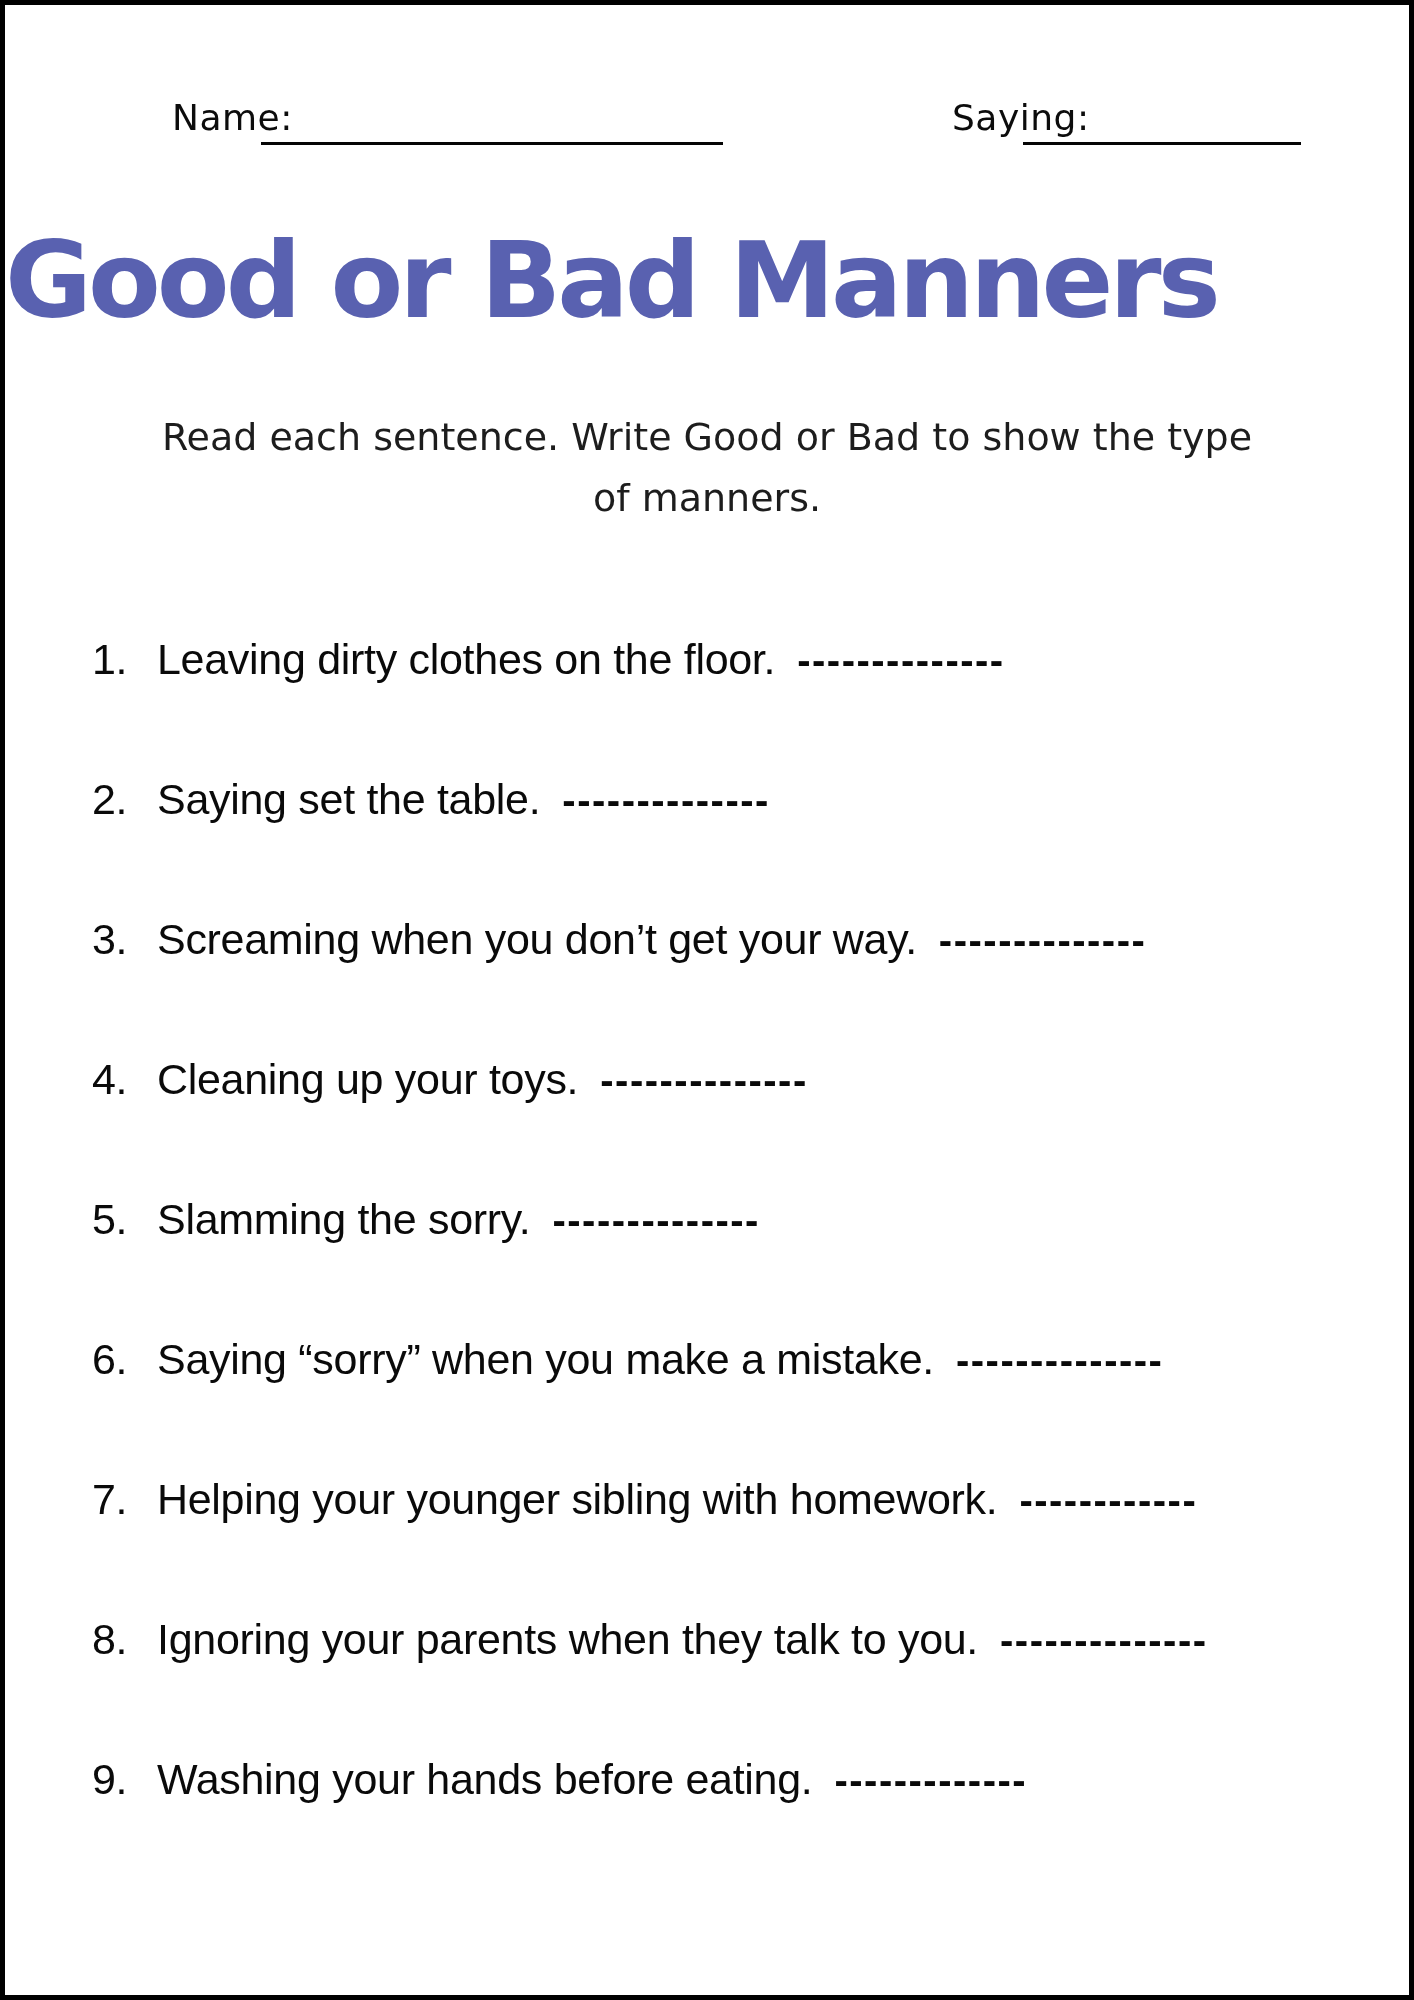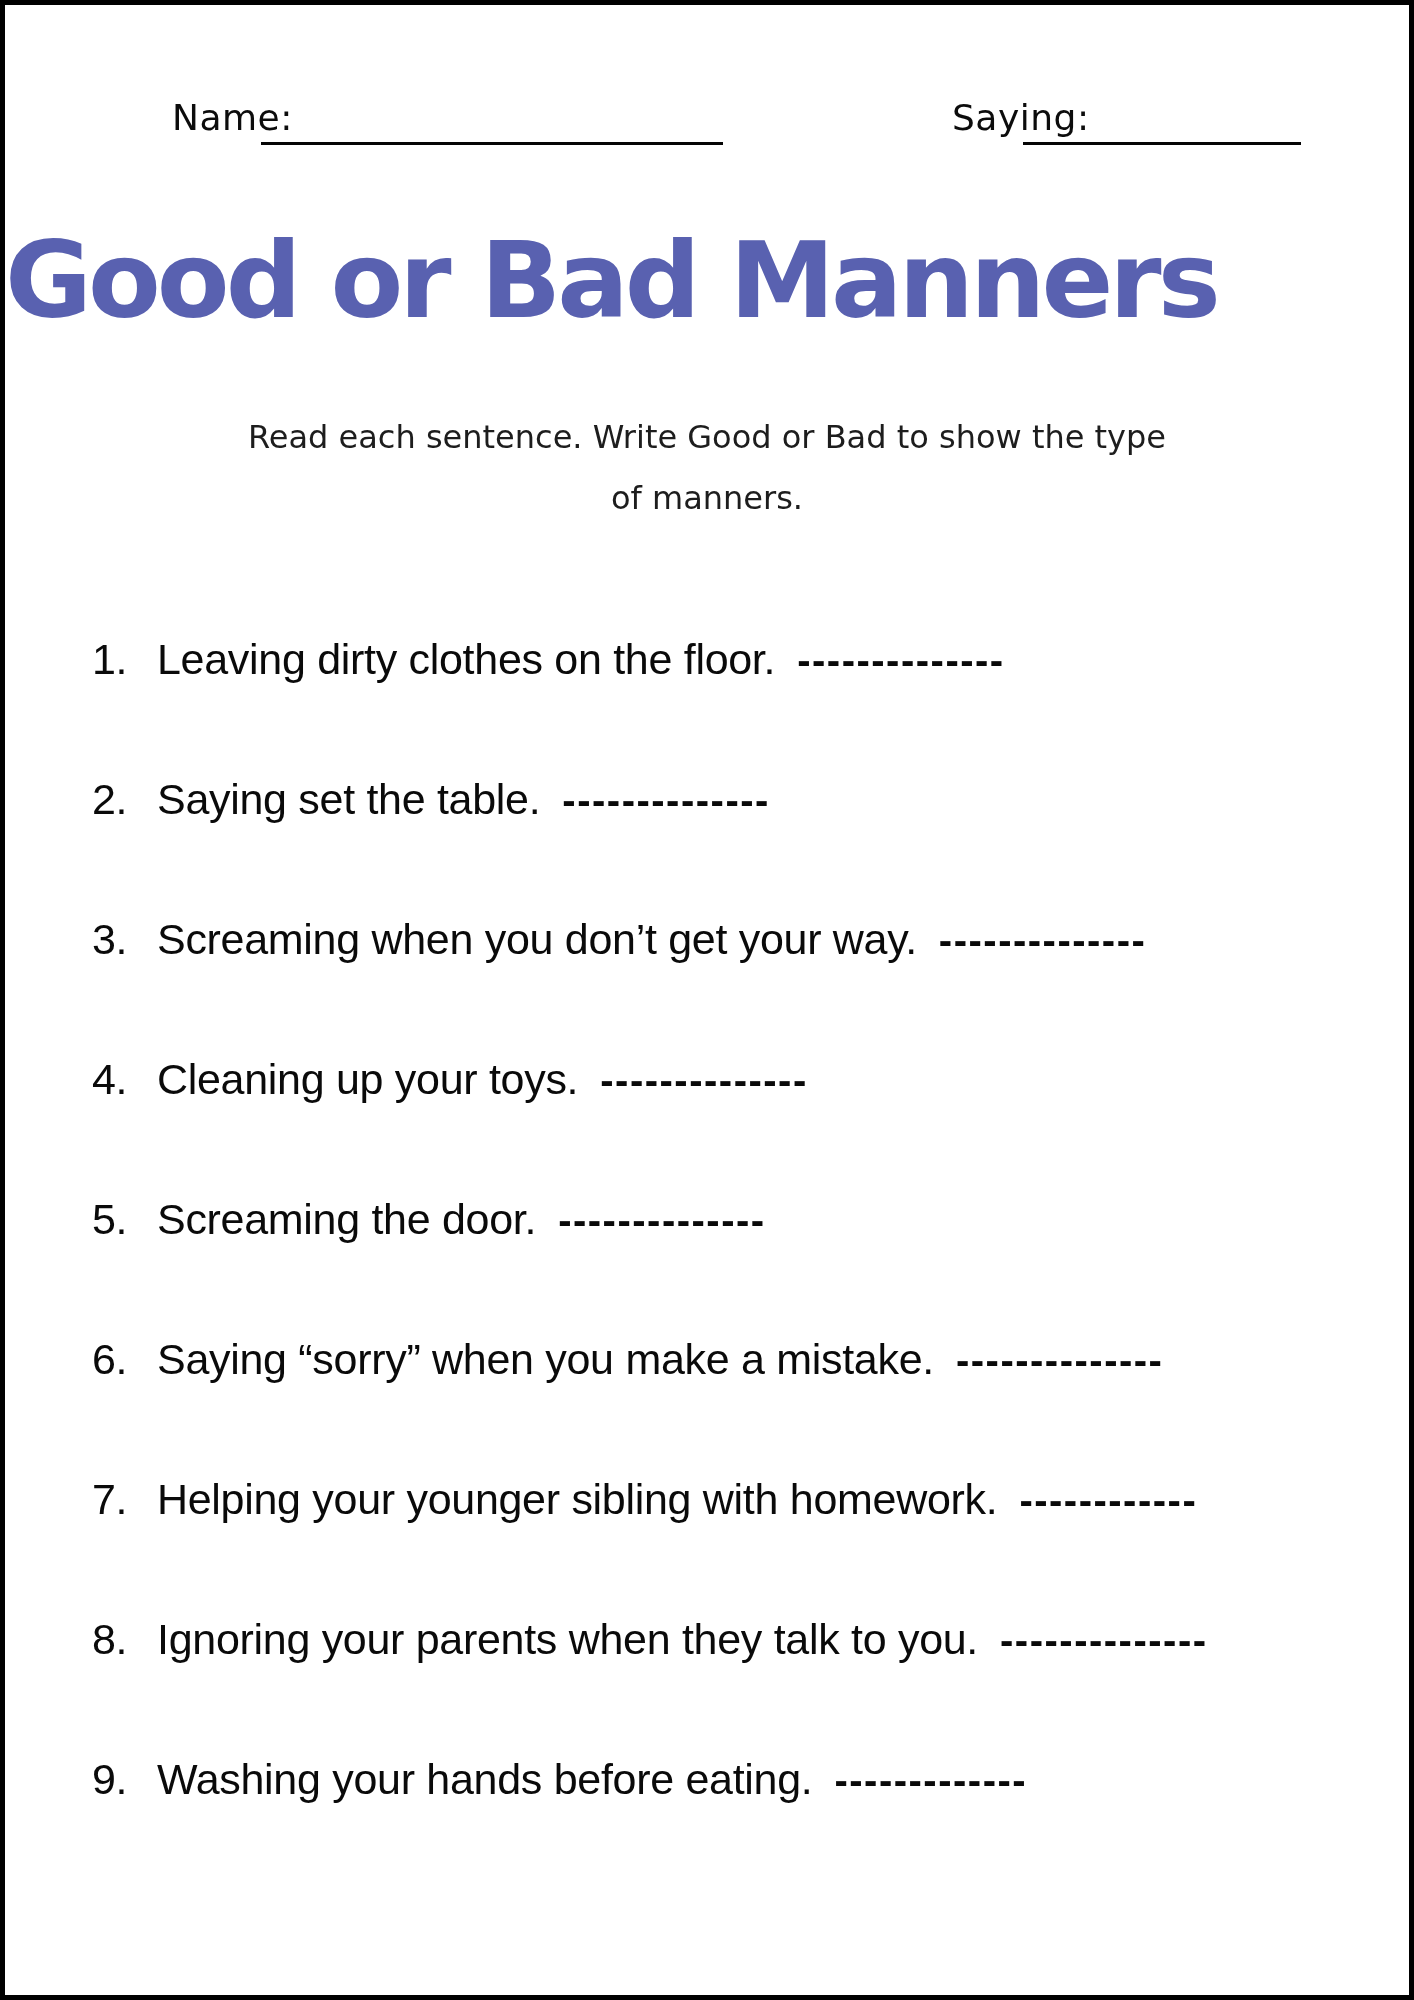--- a/index.html
+++ b/index.html
@@ -55,21 +55,21 @@
   }
 
   
   .instructions {
     position: absolute;
     top: 402px;
     left: 0;
     width: 100%;
     text-align: center;
     font-family: "DejaVu Sans", sans-serif;
-    font-size: 32px;
+    font-size: 38px;
     line-height: 61px;
     color: #1d1d1d;
   }
 
   
   .items {
     position: absolute;
     top: 630px;
     left: 87px;
     right: 80px;
@@ -138,21 +138,21 @@
     </div>
 
     <div class="item">
       <span class="item-number">4.</span>
       <span class="item-text">Cleaning up your toys.</span>
       <span class="answer-blank">--------------</span>
     </div>
 
     <div class="item">
       <span class="item-number">5.</span>
-      <span class="item-text">Screaming the door.</span>
+      <span class="item-text">Slamming the sorry.</span>
       <span class="answer-blank">--------------</span>
     </div>
 
     <div class="item">
       <span class="item-number">6.</span>
       <span class="item-text">Saying “sorry” when you make a mistake.</span>
       <span class="answer-blank">--------------</span>
     </div>
 
     <div class="item">

